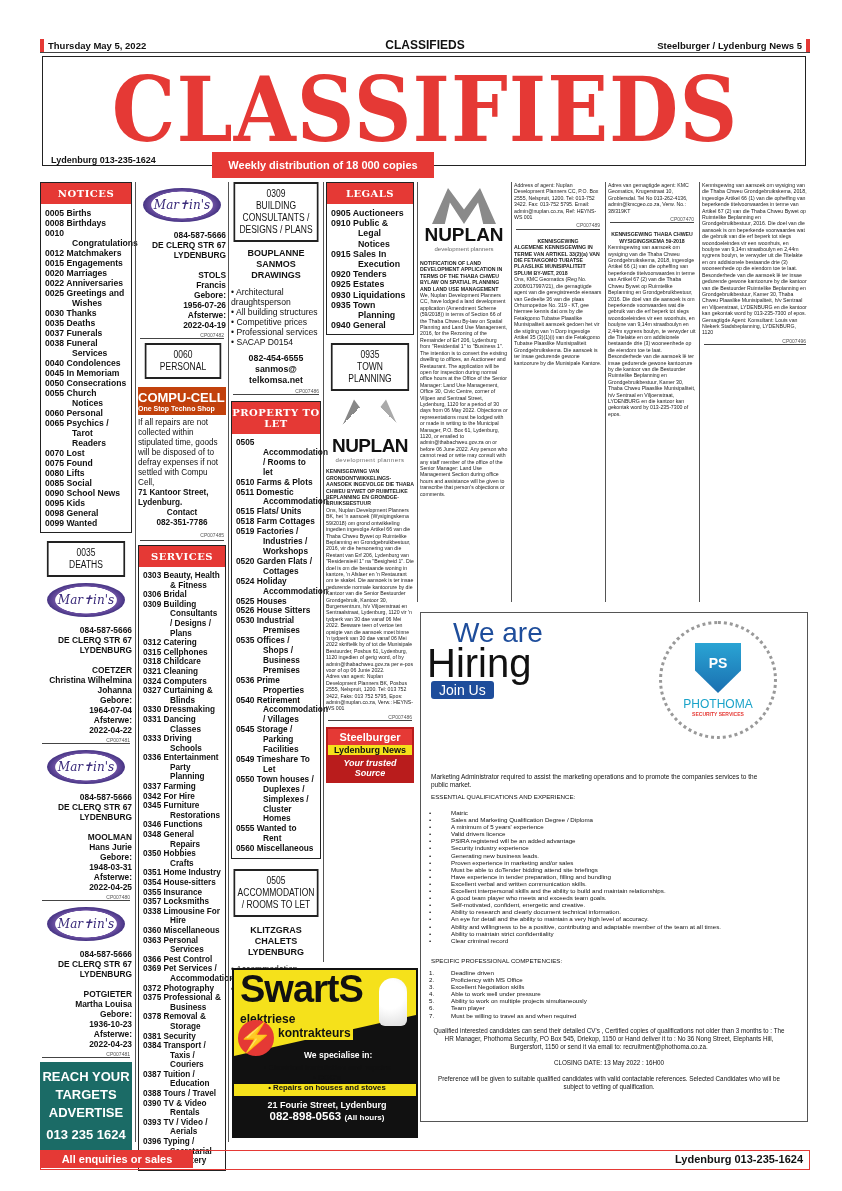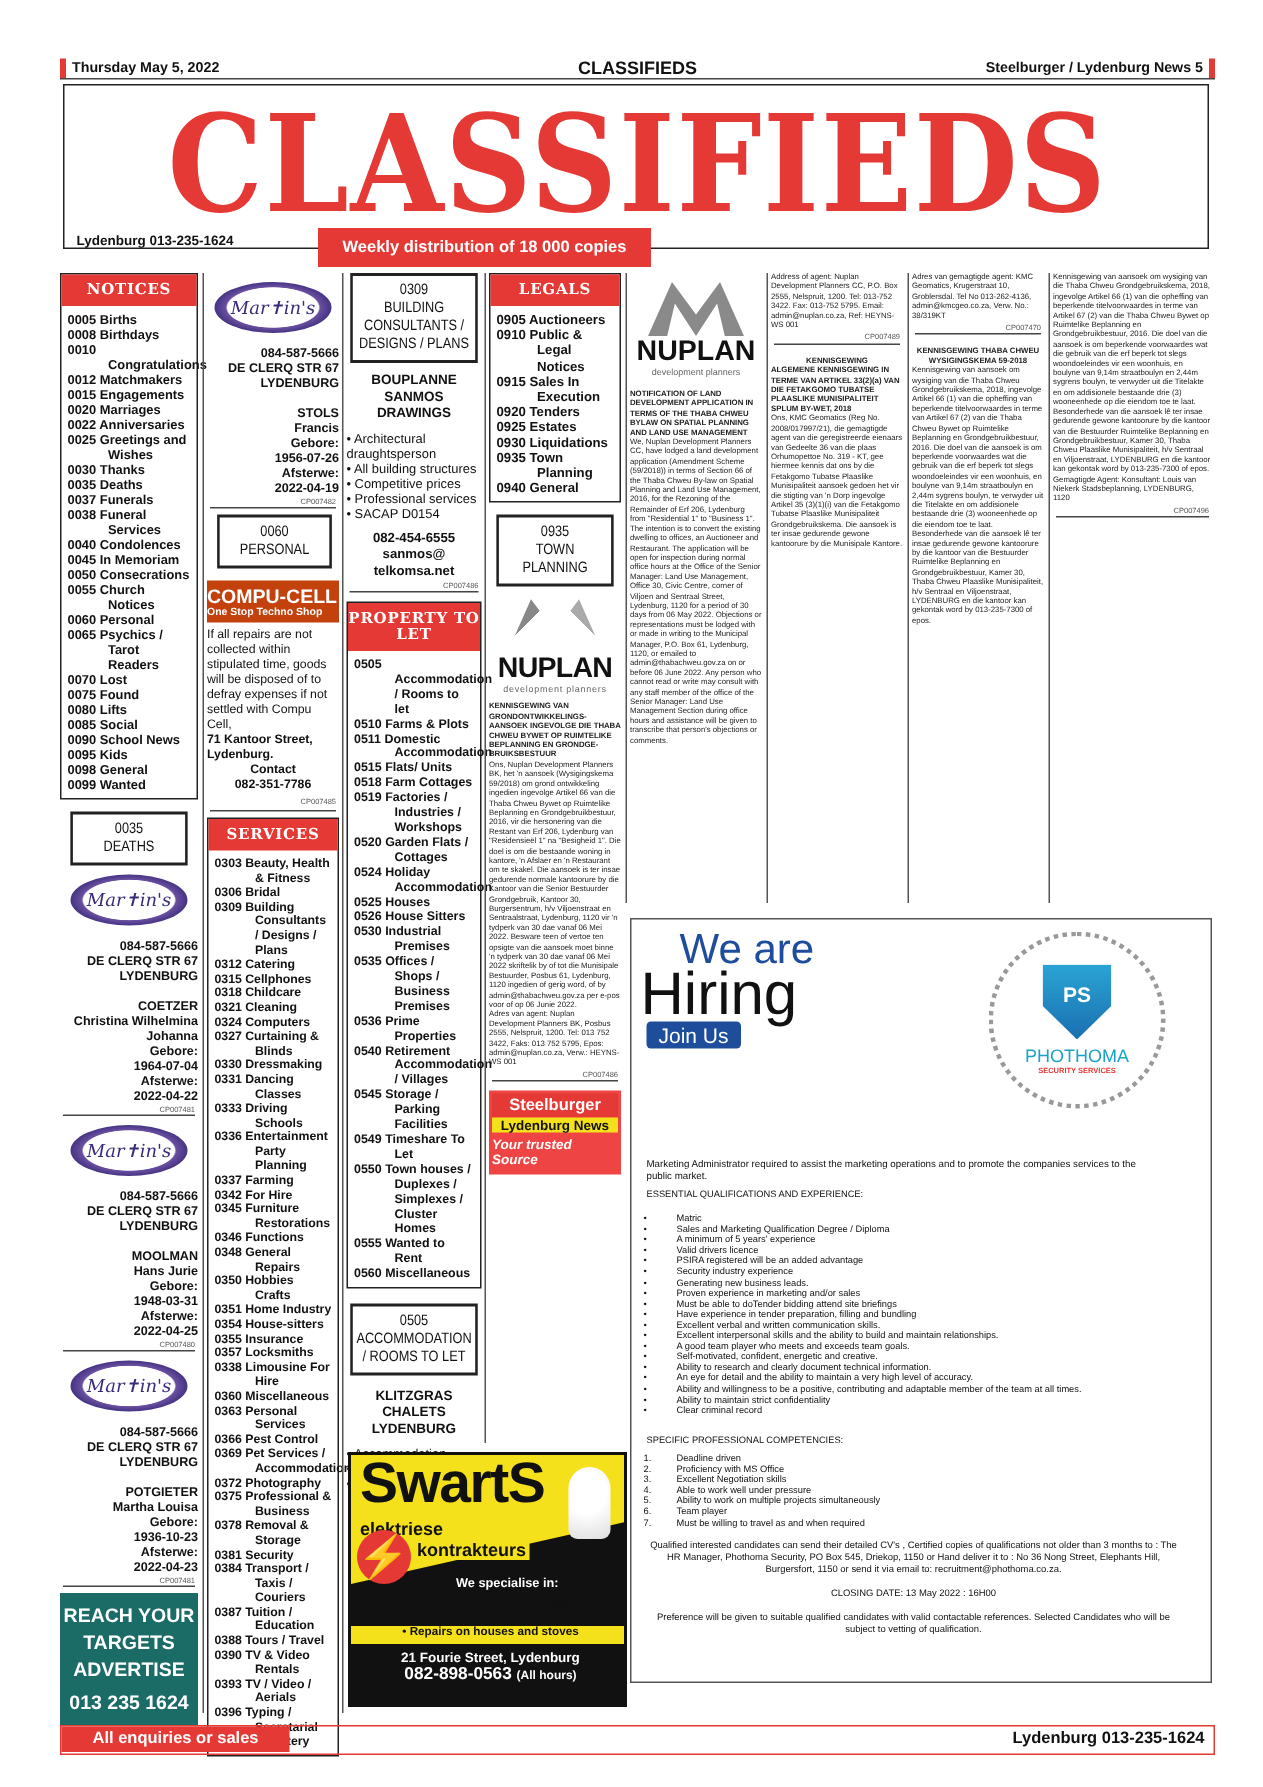--- a/index.html
+++ b/index.html
@@ -335,24 +335,24 @@
     <div style="height:36px;margin:0 auto;width:64px;background:linear-gradient(135deg,#888 0 30%,transparent 30%),linear-gradient(225deg,#aaa 0 30%,transparent 30%);clip-path:polygon(0 100%,25% 0,50% 60%,75% 0,100% 100%,80% 100%,72% 40%,50% 100%,28% 40%,20% 100%)"></div>
     <div style="font-size:19px;font-weight:900;letter-spacing:-.5px">NUPLAN</div>
     <div style="font-size:6px;color:#666;letter-spacing:.5px">development planners</div>
   </div>
   <div class="smalltxt" style="margin-top:5px">
     <b>KENNISGEWING VAN GRONDONTWIKKELINGS-AANSOEK INGEVOLGE DIE THABA CHWEU BYWET OP RUIMTELIKE BEPLANNING EN GRONDGE-BRUIKSBESTUUR</b>
     <div>Ons, Nuplan Development Planners BK, het 'n aansoek (Wysigingskema 59/2018) om grond ontwikkeling ingedien ingevolge Artikel 66 van die Thaba Chweu Bywet op Ruimtelike Beplanning en Grondgebruikbestuur, 2016, vir die hersonering van die Restant van Erf 206, Lydenburg van "Residensieël 1" na "Besigheid 1". Die doel is om die bestaande woning in kantore, 'n Afslaer en 'n Restaurant om te skakel. Die aansoek is ter insae gedurende normale kantoorure by die Kantoor van die Senior Bestuurder Grondgebruik, Kantoor 30, Burgersentrum, h/v Viljoenstraat en Sentraalstraat, Lydenburg, 1120 vir 'n tydperk van 30 dae vanaf 06 Mei 2022. Besware teen of vertoe ten opsigte van die aansoek moet binne 'n tydperk van 30 dae vanaf 06 Mei 2022 skriftelik by of tot die Munisipale Bestuurder, Posbus 61, Lydenburg, 1120 ingedien of gerig word, of by admin@thabachweu.gov.za per e-pos voor of op 06 Junie 2022.</div>
     <div>Adres van agent: Nuplan Development Planners BK, Posbus 2555, Nelspruit, 1200. Tel: 013 752 3422, Faks: 013 752 5795, Epos: admin@nuplan.co.za, Verw.: HEYNS-WS 001</div>
     <div class="cpline">CP007486</div>
   </div>
-  <div style="margin-top:6px;background:#ef4444;padding:2px">
+  <div style="margin-top:6px;background:#b91c1c;padding:2px">
     <div style="background:#e53935;color:#fff;font-weight:bold;font-size:11px;text-align:center;padding:2px 0">Steelburger</div>
     <div style="background:#f5e11b;color:#111;font-weight:bold;font-size:9px;text-align:center">Lydenburg News</div>
-    <div style="color:#fff;font-style:italic;font-weight:bold;font-size:9px;padding:3px 0">Your trusted Source</div>
+    <div style="color:#fff;font-style:italic;font-weight:bold;font-size:9px;text-align:center;padding:3px 0">Your trusted Source</div>
   </div>
 </div>
 
 <div class="vline" style="left:417px;top:182px;height:420px"></div>
 
 <div class="col" style="left:420px;width:88px">
   <div style="text-align:center">
     <div style="height:36px;margin:6px auto 0;width:64px;background:#8a8a8a;clip-path:polygon(0 100%,25% 0,50% 60%,75% 0,100% 100%,80% 100%,72% 40%,50% 100%,28% 40%,20% 100%)"></div>
     <div style="font-size:19px;font-weight:900">NUPLAN</div>
     <div style="font-size:6px;color:#666">development planners</div>

